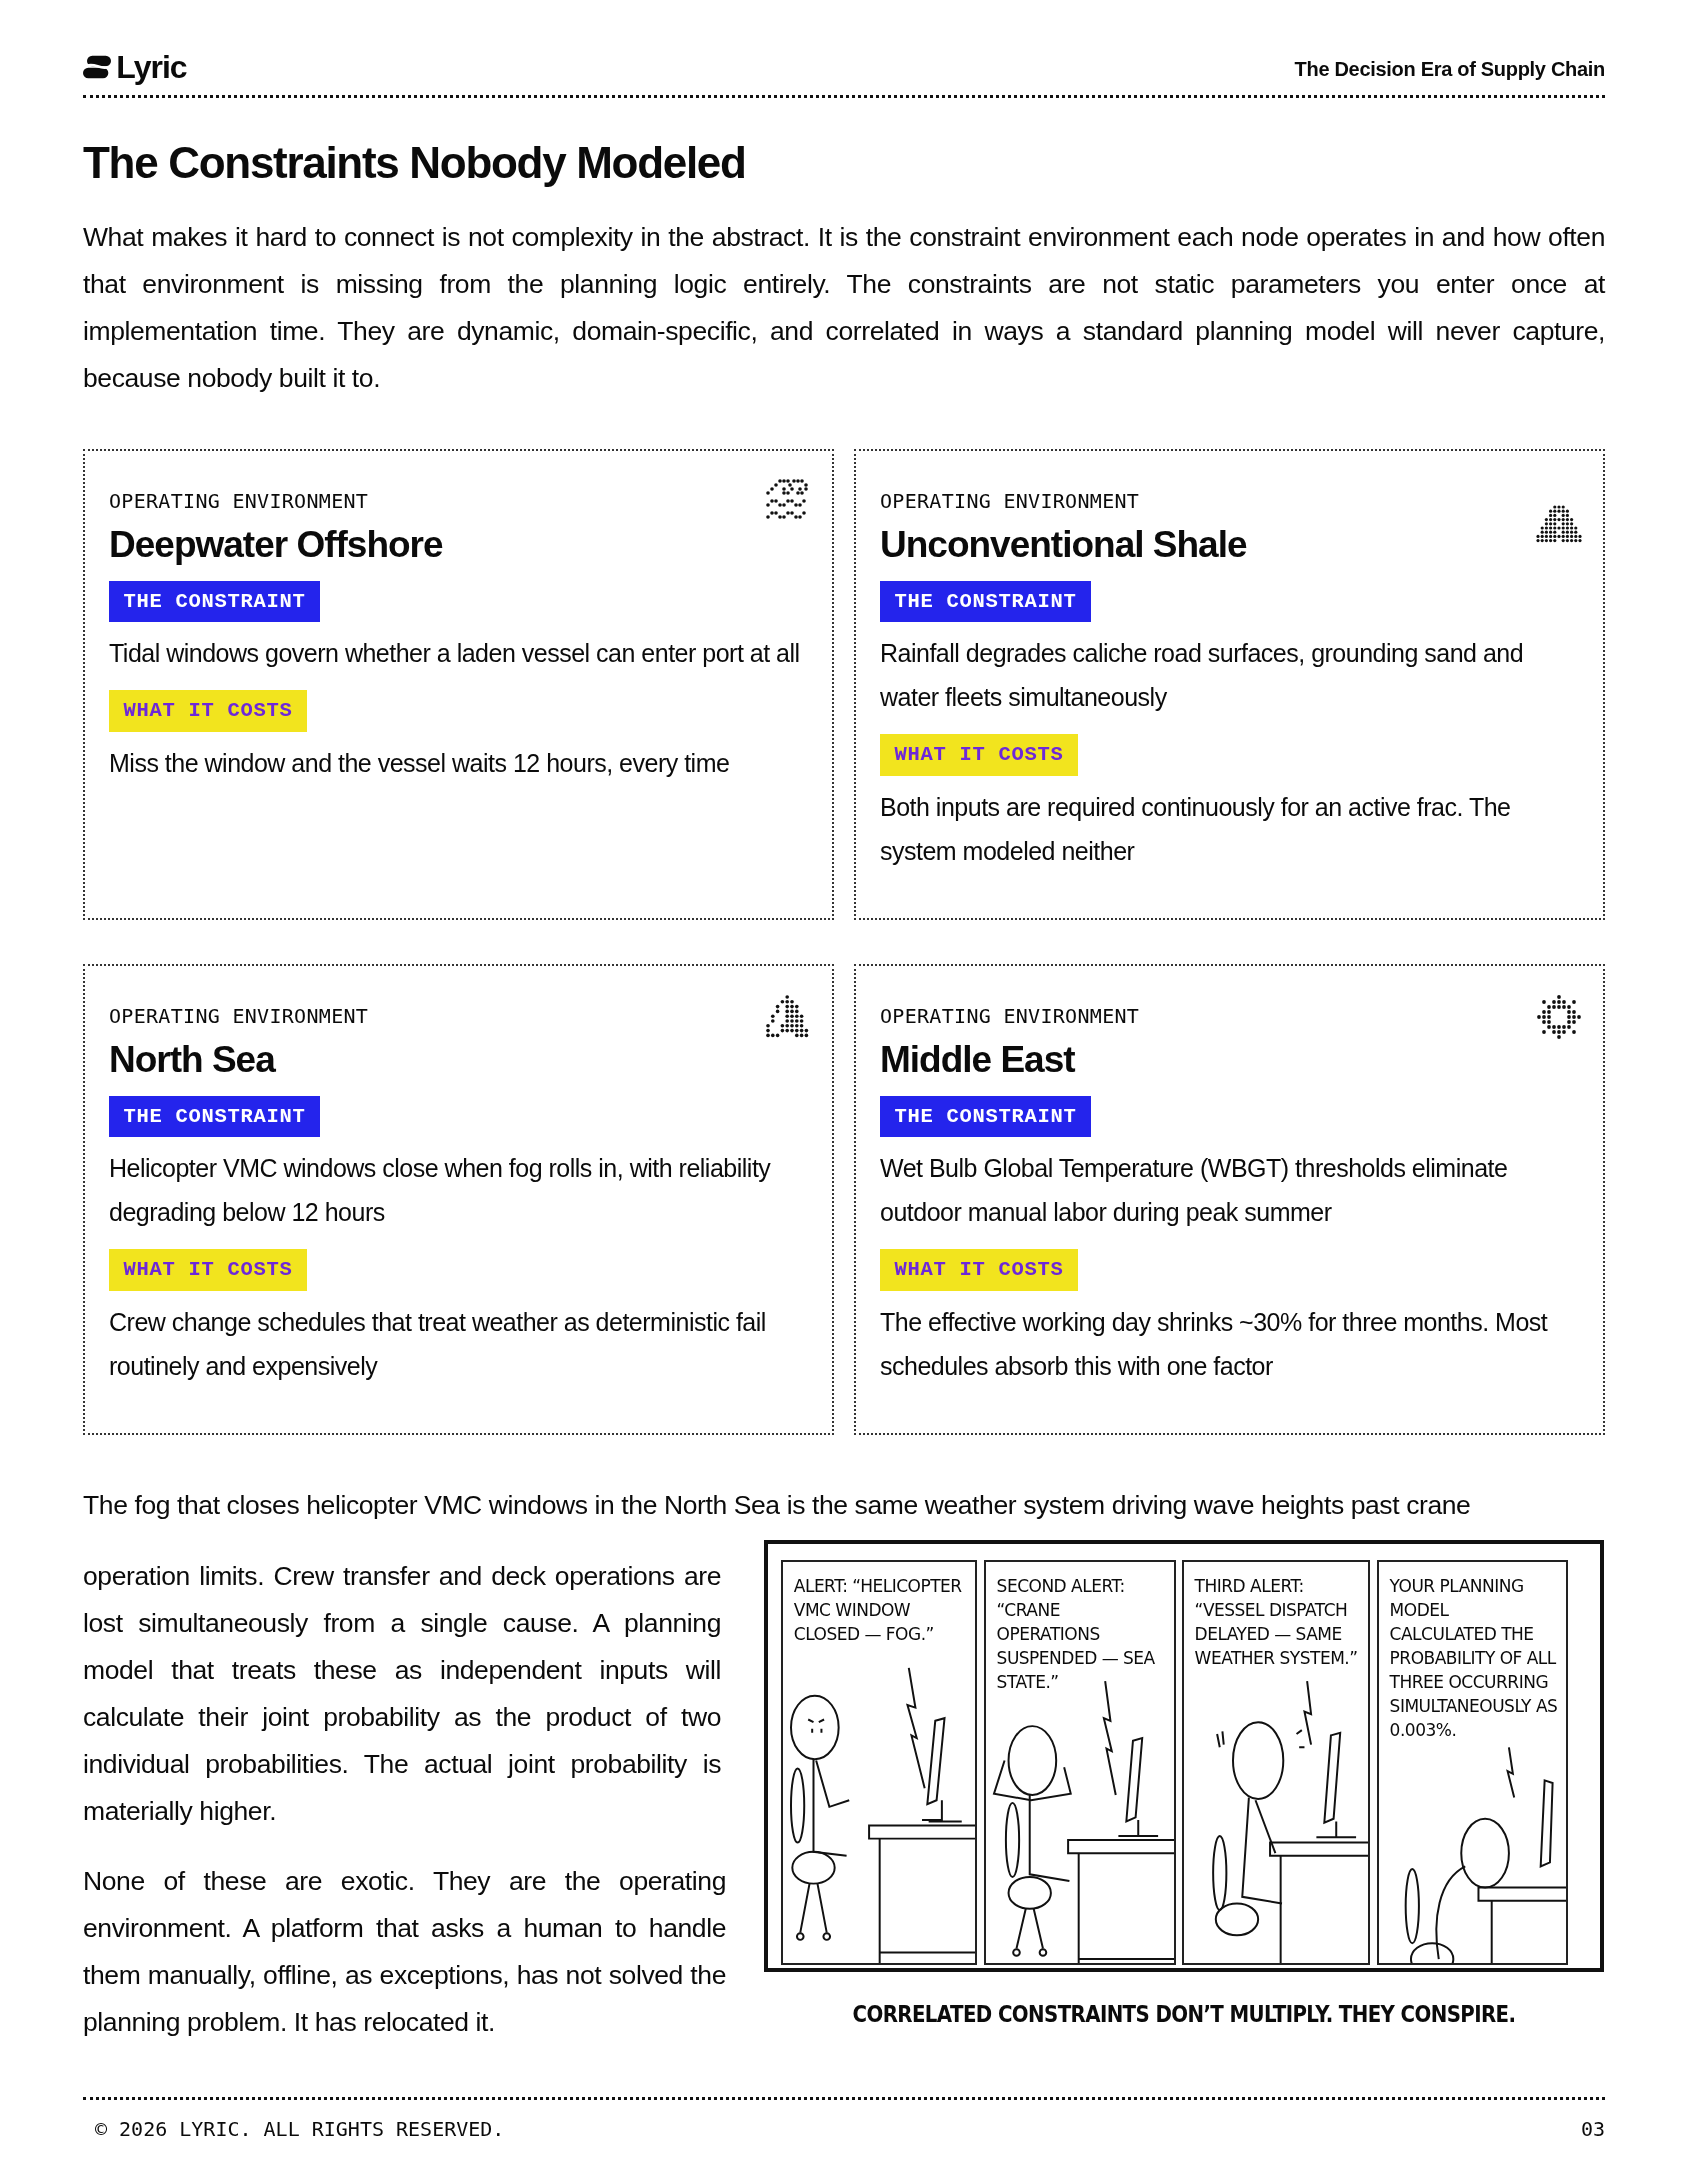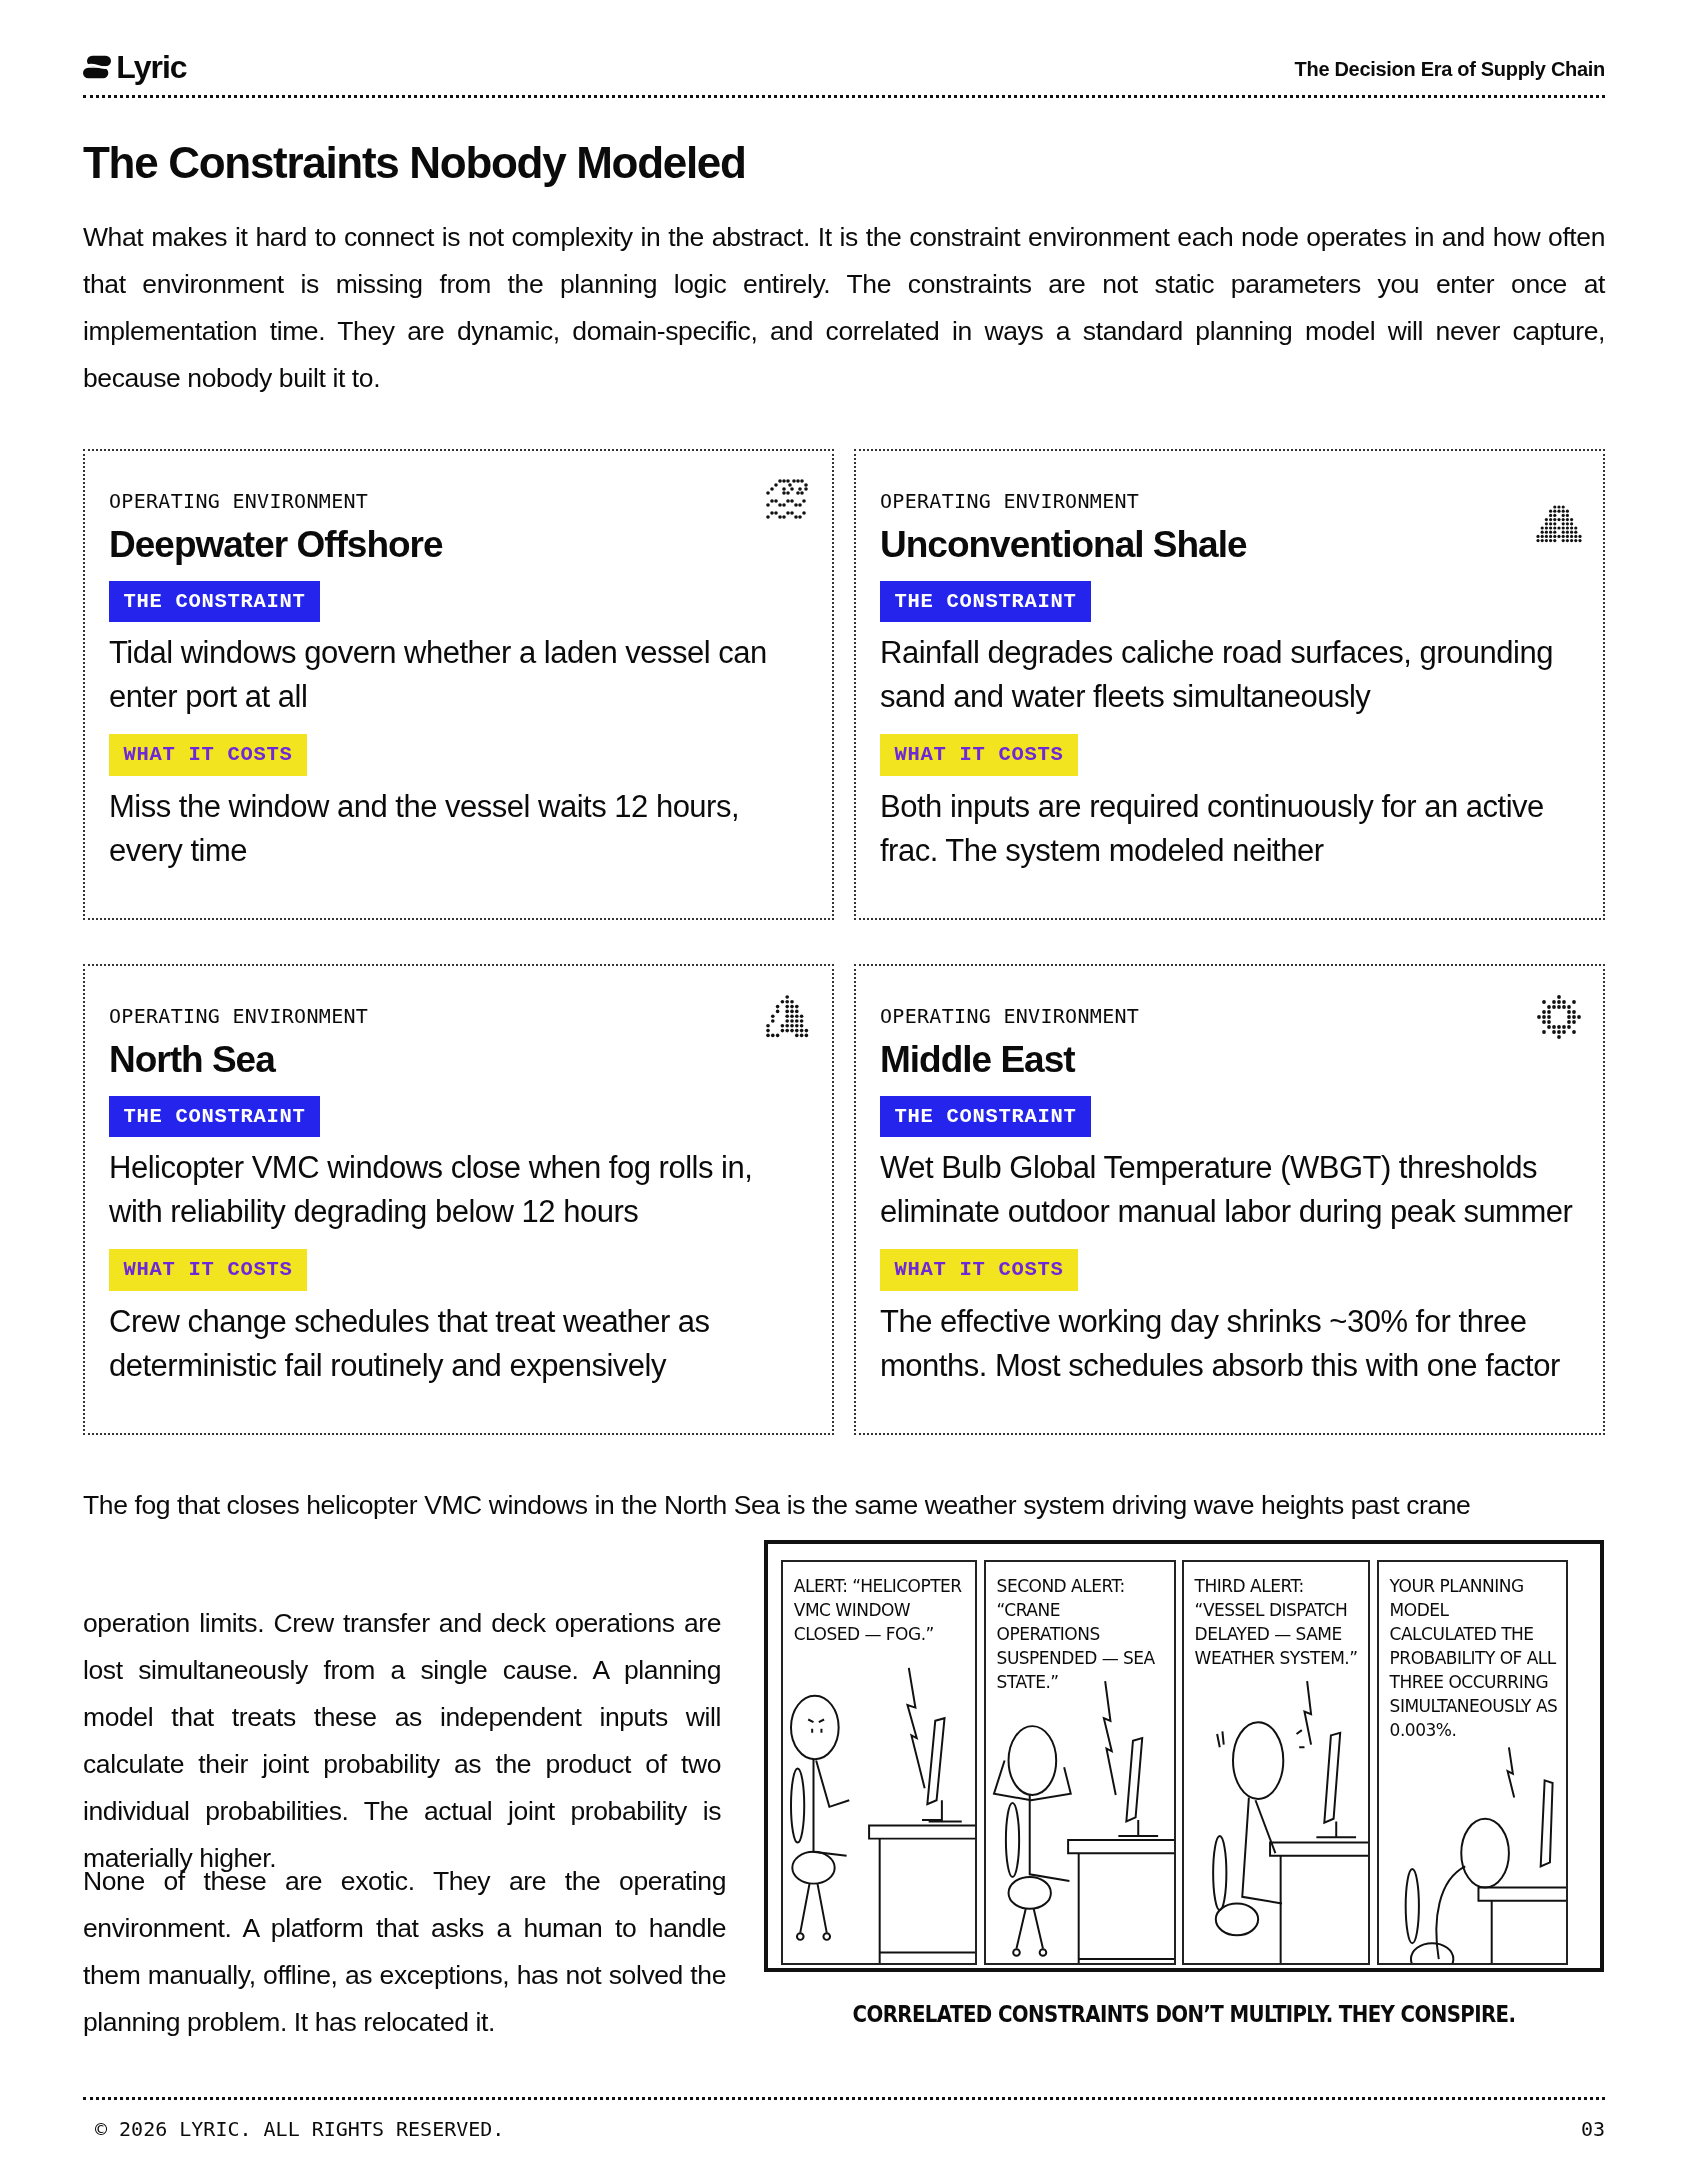--- a/index.html
+++ b/index.html
@@ -19,26 +19,26 @@
   .intro { position: absolute; left: 0; top: 214px; width: 1522px; margin: 0; font-size: 26.5px; line-height: 47px; text-align: justify; letter-spacing: -0.4px; }
 
   
   .cards { position: absolute; left: 0; top: 449px; width: 1522px; display: grid; grid-template-columns: 751px 751px; column-gap: 20px; row-gap: 44px; }
   .card { position: relative; height: 471px; border: 2px dotted #333; box-sizing: border-box; padding: 33px 24px 0 24px; }
   .env-label { font-family: "DejaVu Sans Mono", monospace; font-size: 20px; letter-spacing: 0.3px; margin-top: 5.3px; }
   .env-name { font-size: 37px; font-weight: 700; letter-spacing: -1px; margin-top: 12px; line-height: 1.1; }
   .tag { display: inline-block; font-family: "Liberation Mono", monospace; font-weight: 700; font-size: 20.5px; padding: 9.3px 14.6px; letter-spacing: 0.7px; margin-top: 14.6px; }
   .tag.blue { background: #2424ec; color: #ffffff; }
   .tag.yellow { background: #f2e41e; color: #6d28d9; }
-  .card-text { font-size: 31px; line-height: 44px; letter-spacing: -0.5px; margin-top: 9.3px; }
+  .card-text { font-size: 25px; line-height: 44px; letter-spacing: -0.5px; margin-top: 9.3px; }
   .card-icon { position: absolute; right: 20px; top: 24px; width: 48px; height: 48px; }
 
   
   .para1-line { position: absolute; left: 0; top: 1482px; width: 1522px; font-size: 26.5px; line-height: 47px; letter-spacing: -0.4px; white-space: nowrap; }
-  .col-text { position: absolute; left: 0; top: 1600px; width: 638px; font-size: 26.5px; line-height: 47px; letter-spacing: -0.4px; text-align: justify; margin: 0; }
+  .col-text { position: absolute; left: 0; top: 1553px; width: 638px; font-size: 26.5px; line-height: 47px; letter-spacing: -0.4px; text-align: justify; margin: 0; }
   .col-text2 { position: absolute; left: 0; top: 1858px; width: 643px; font-size: 26.5px; line-height: 47px; letter-spacing: -0.4px; text-align: justify; margin: 0; }
 
   
   .comic { position: absolute; left: 681px; top: 1540px; width: 840px; height: 432px; border: 4px solid #111; box-sizing: border-box; background: #fff; }
   .panel { position: absolute; top: 16px; height: 405px; border: 2px solid #222; box-sizing: border-box; background: #fff; overflow: hidden; }
   .panel-text { position: absolute; left: 10.6px; top: 12px; right: 6.6px; font-family: "DejaVu Sans", sans-serif; font-size: 17px; line-height: 24px; letter-spacing: -0.5px; text-transform: uppercase; }
   .panel svg { position: absolute; left: 0; top: 0; }
   .caption { position: absolute; left: 681px; top: 2001px; width: 840px; text-align: center; font-family: "DejaVu Sans", sans-serif; font-weight: 700; font-size: 22.5px; letter-spacing: -0.7px; transform: scaleX(0.88); }
 
   

